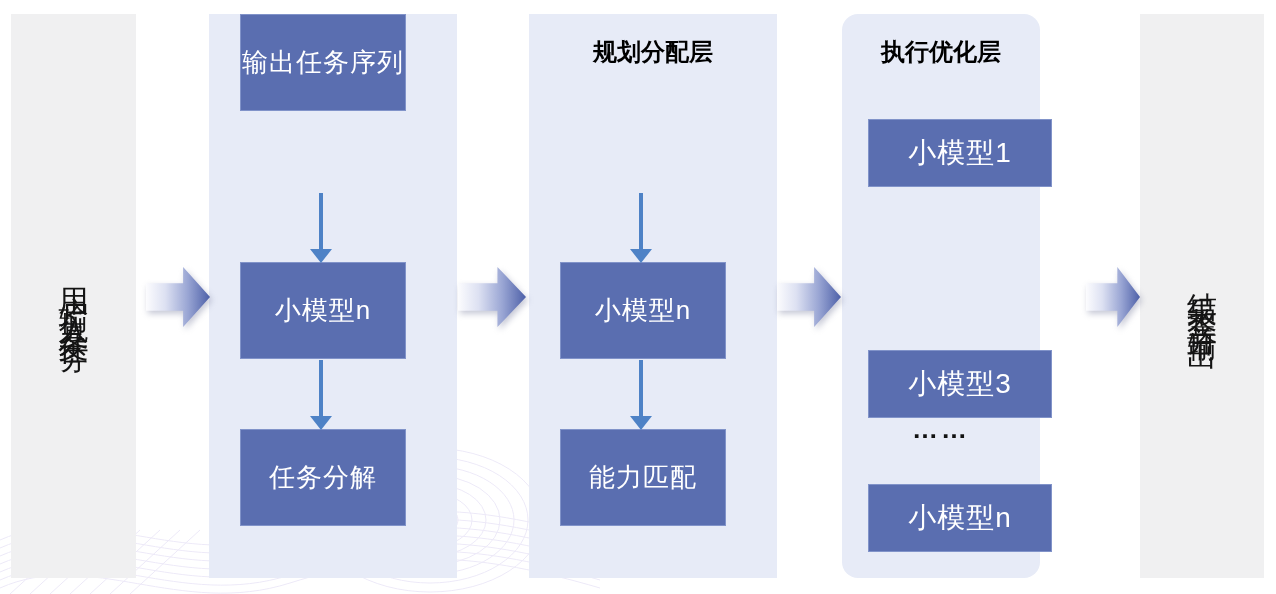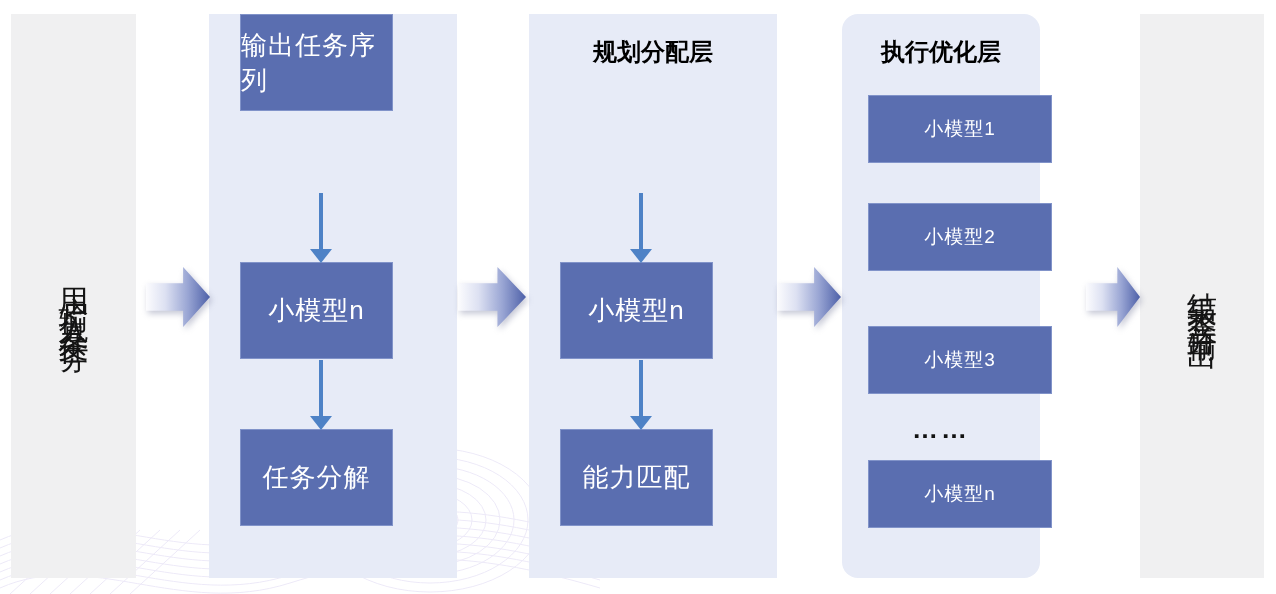--- a/index.html
+++ b/index.html
@@ -25,34 +25,34 @@
   }
   
   .vtext {
     position:absolute; left:50%; top:50%; transform:translate(-50%,-50%);
     writing-mode:vertical-lr; text-orientation:upright;
     font-size:30px; font-weight:500; color:#141414;
     letter-spacing:8px; white-space:nowrap; line-height:1;
   }
   
   .fbox {
-    position:absolute; left:31px; width:153px; height:97px;
+    position:absolute; left:31px; width:166px; height:97px;
     background:#5a6eb0; border:1px solid #8193c9;
     display:flex; align-items:center; justify-content:center;
     color:#ffffff; font-size:26px; letter-spacing:1px;
   }
   #panel-parse .fbox:nth-of-type(1), #panel-plan .fbox:nth-of-type(1) { top:81px; }
   #panel-parse .fbox:nth-of-type(2), #panel-plan .fbox:nth-of-type(2) { top:248px; }
   #panel-parse .fbox:nth-of-type(3), #panel-plan .fbox:nth-of-type(3) { top:415px; }
 
   .sbox {
     position:absolute; left:26px; width:184px; height:68px;
     background:#5a6eb0; border:1px solid #8193c9;
     display:flex; align-items:center; justify-content:center;
-    color:#ffffff; font-size:19px; letter-spacing:1px;
+    color:#ffffff; font-size:28px; letter-spacing:1px;margin-top:24px;
   }
   .ellipsis-dots {
     position:absolute; left:0; top:400px; width:100%;
     text-align:center; font-size:26px; font-weight:700; color:#111111;
     letter-spacing:3px;
   }
   
   .varrow { position:absolute; width:24px; height:70px; }
   .varrow .vline {
     position:absolute; left:10px; top:0; width:4px; height:calc(100% - 14px);
@@ -150,21 +150,20 @@
       </div>
   </div>
 
   <div id="harrow-3" class="harrow-wrap">
       <div class="harrow"></div>
     </div>
 
   <div id="panel-exec" class="panel layer">
     <div class="layer-title">执行优化层</div>
     <div class="sbox" style="top:81px">小模型1</div>
-    <div class="sbox" style="top:189px">小模型2</div>
     <div class="sbox" style="top:312px">小模型3</div>
     <div class="ellipsis-dots">……</div>
     <div class="sbox" style="top:446px">小模型n</div>
   </div>
 
   <div id="harrow-4" class="harrow-wrap">
       <div class="harrow"></div>
     </div>
 
   <div id="panel-output" class="panel side">

